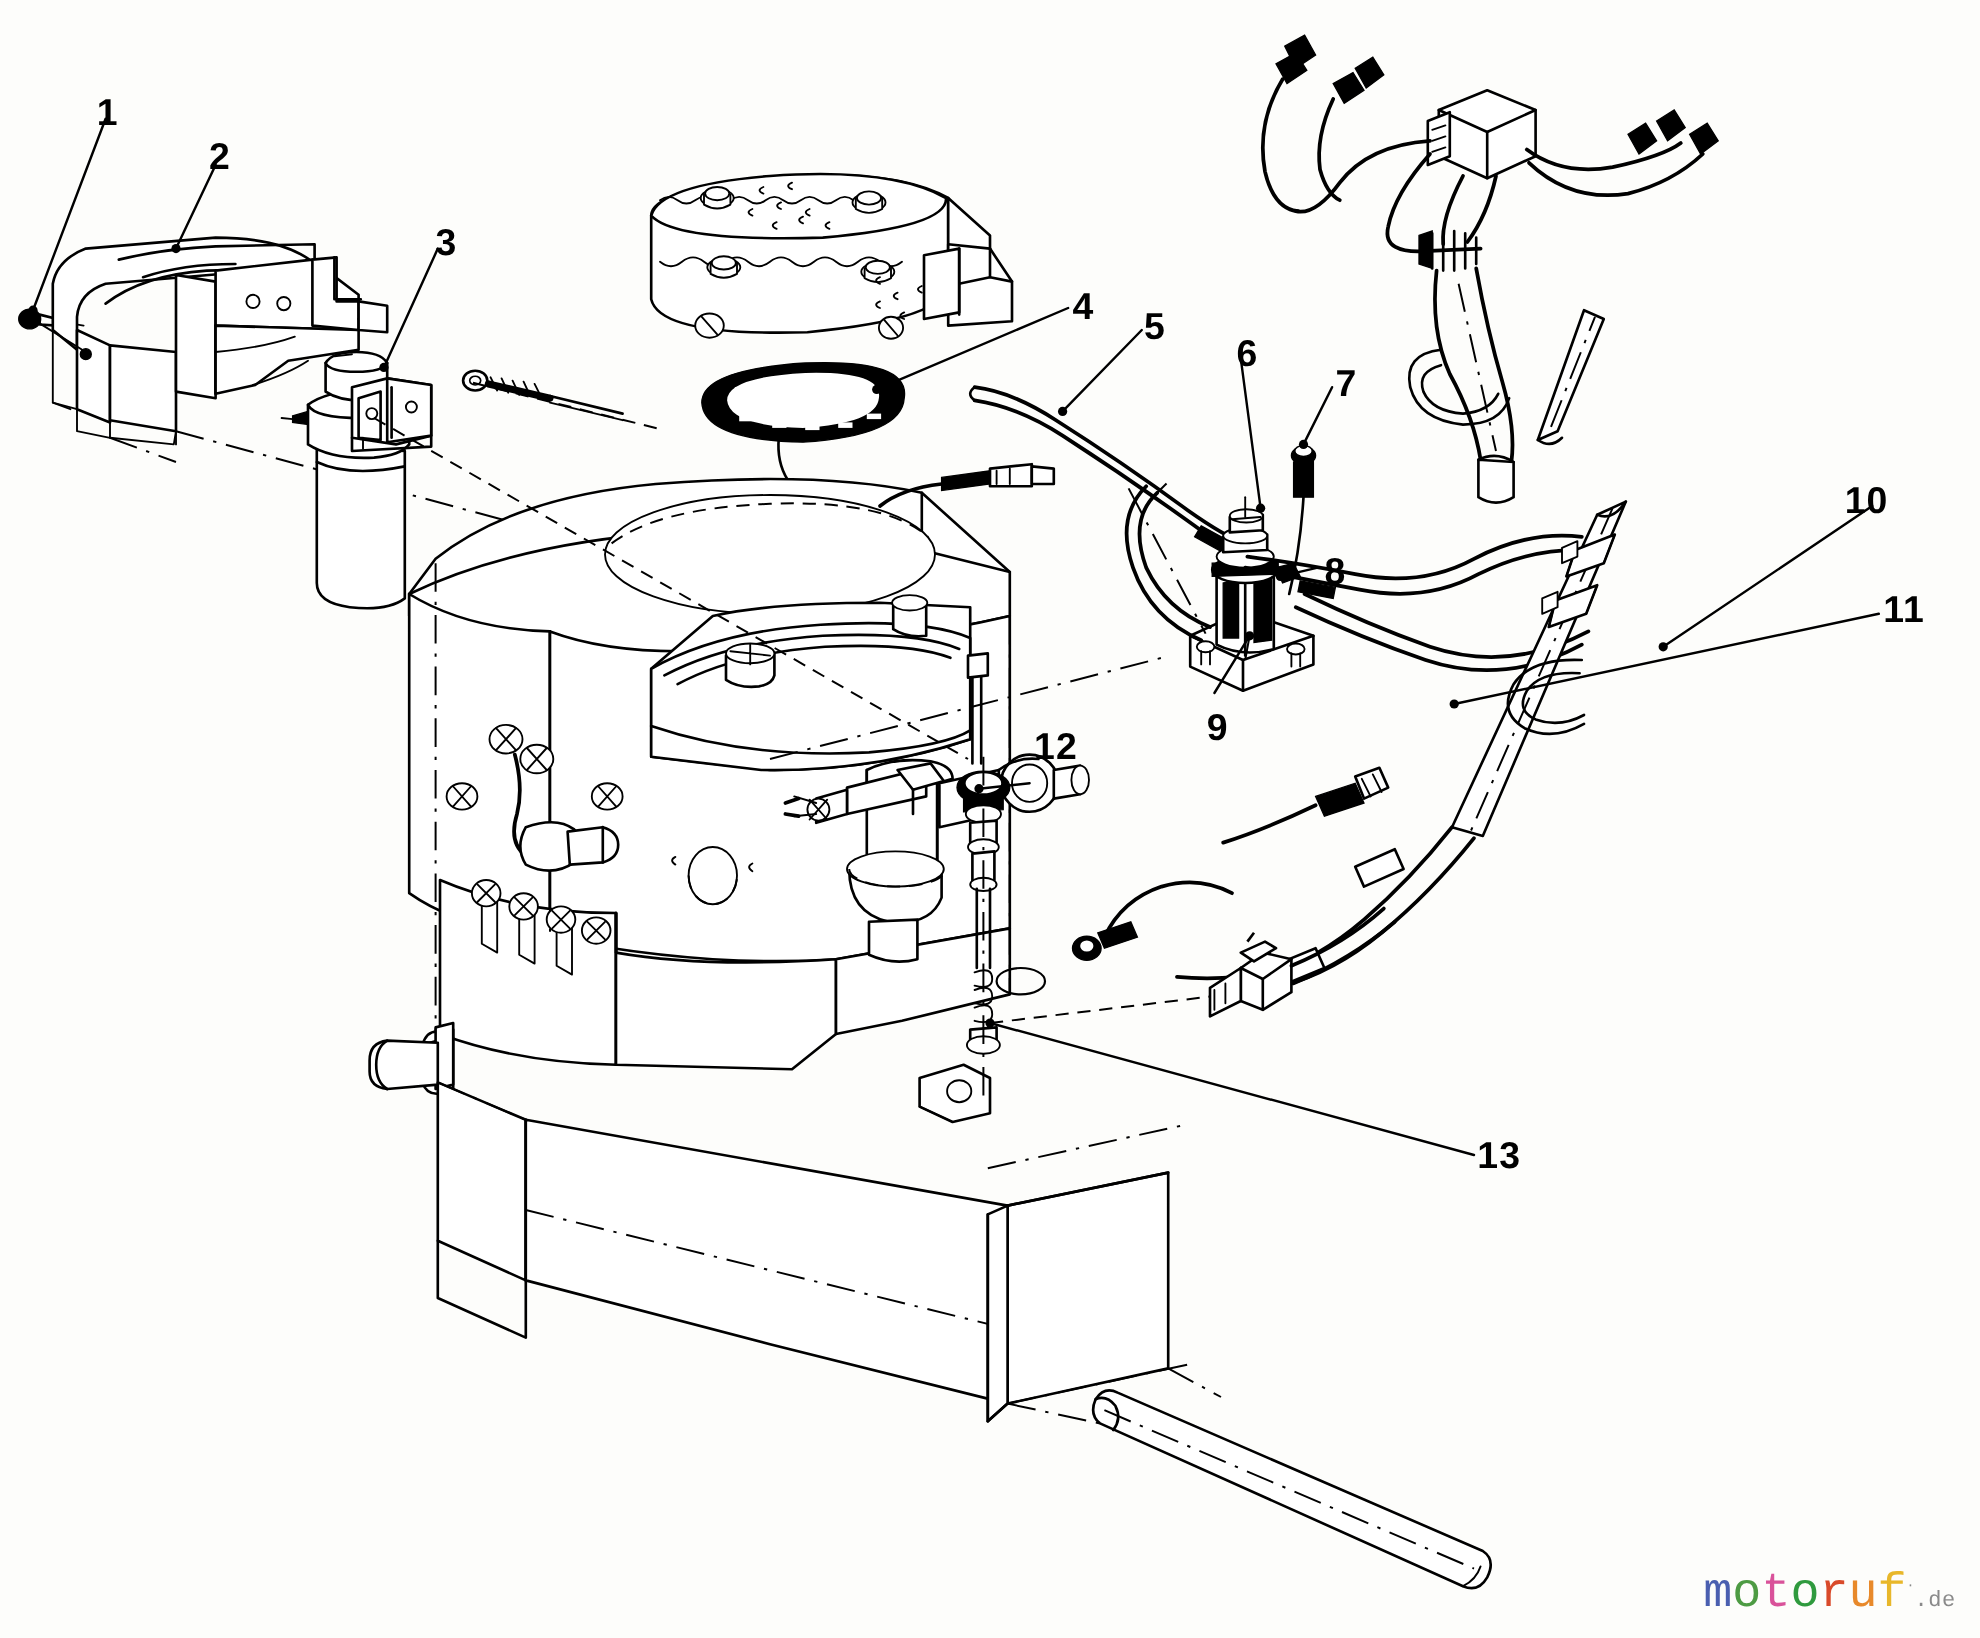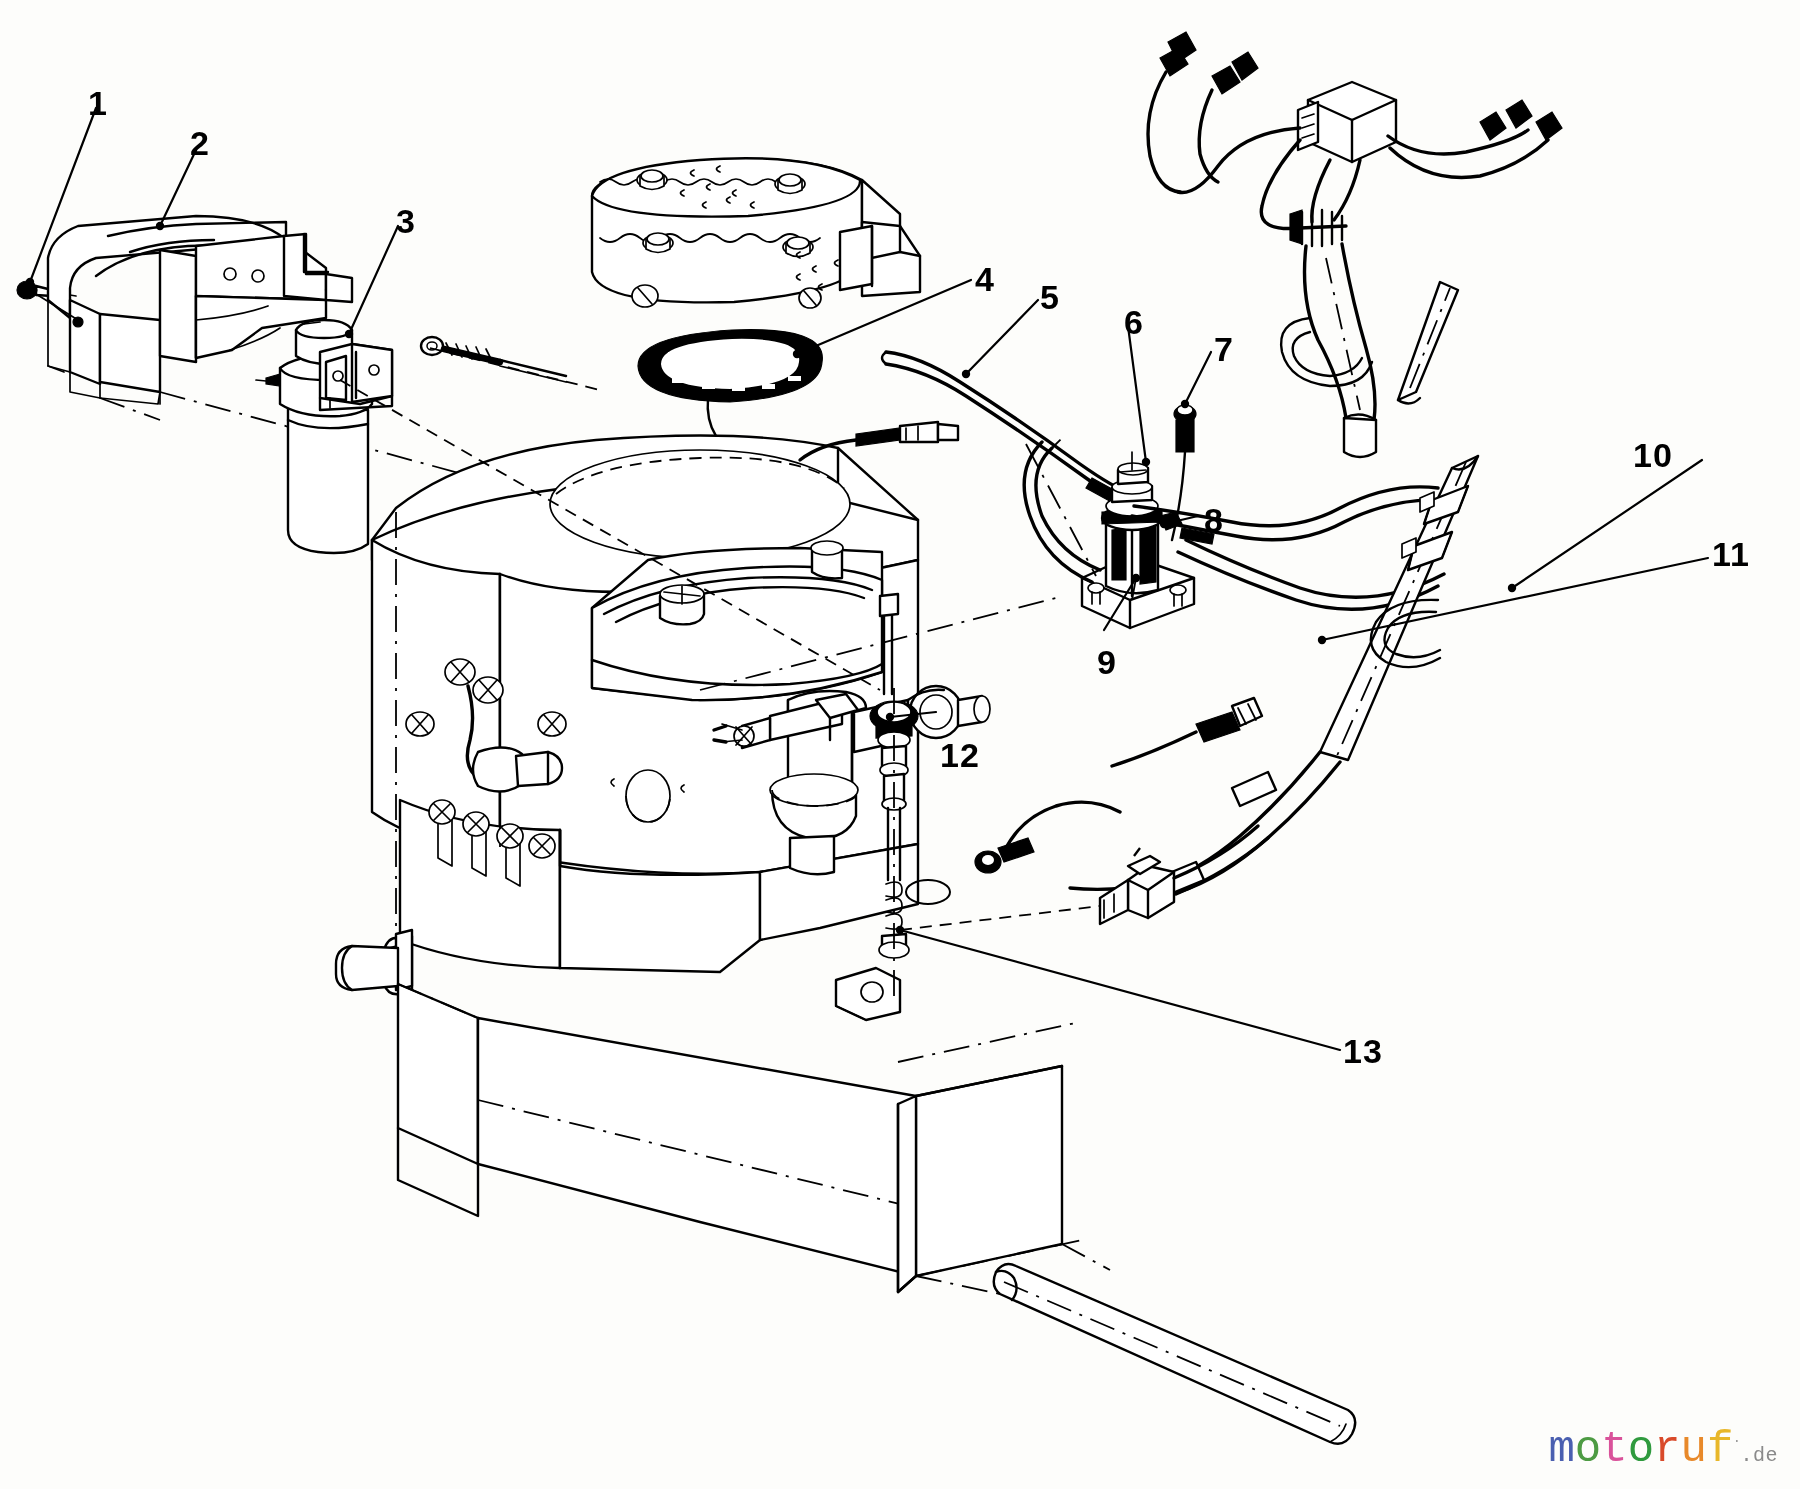--- a/index.html
+++ b/index.html
@@ -582,21 +582,21 @@
   <div id="callout-layer">
       <div class="callout-label" style="left: 88px; top: 86px;">1</div>
       <div class="callout-label" style="left: 190px; top: 126px;">2</div>
       <div class="callout-label" style="left: 396px; top: 204px;">3</div>
       <div class="callout-label" style="left: 975px; top: 262px;">4</div>
       <div class="callout-label" style="left: 1040px; top: 280px;">5</div>
       <div class="callout-label" style="left: 1124px; top: 305px;">6</div>
       <div class="callout-label" style="left: 1214px; top: 332px;">7</div>
       <div class="callout-label" style="left: 1204px; top: 503px;">8</div>
       <div class="callout-label" style="left: 1097px; top: 645px;">9</div>
-      <div class="callout-label" style="left: 1633px; top: 438px; text-align: center;">10</div>
+      <div class="callout-label" style="left: 1677px; top: 438px; text-align: center;">10</div>
       <div class="callout-label" style="left: 1712px; top: 537px; text-align: center;">11</div>
-      <div class="callout-label" style="left: 940px; top: 738px;">12</div>
+      <div class="callout-label" style="left: 940px; top: 662px;">12</div>
       <div class="callout-label" style="left: 1343px; top: 1034px; text-align: right;">13</div>
     </div>
 
   <div id="watermark"><span class="wm-l" style="color: rgb(74, 95, 176);">m</span><span class="wm-l" style="color: rgb(77, 155, 67);">o</span><span class="wm-l" style="color: rgb(217, 82, 154);">t</span><span class="wm-l" style="color: rgb(47, 154, 62);">o</span><span class="wm-l" style="color: rgb(217, 74, 42);">r</span><span class="wm-l" style="color: rgb(232, 137, 42);">u</span><span class="wm-l" style="color: rgb(232, 183, 42);">f</span><span class="wm-dot">·</span><span class="wm-suffix">.de</span></div>
 
 </div>
 
 </body></html>

